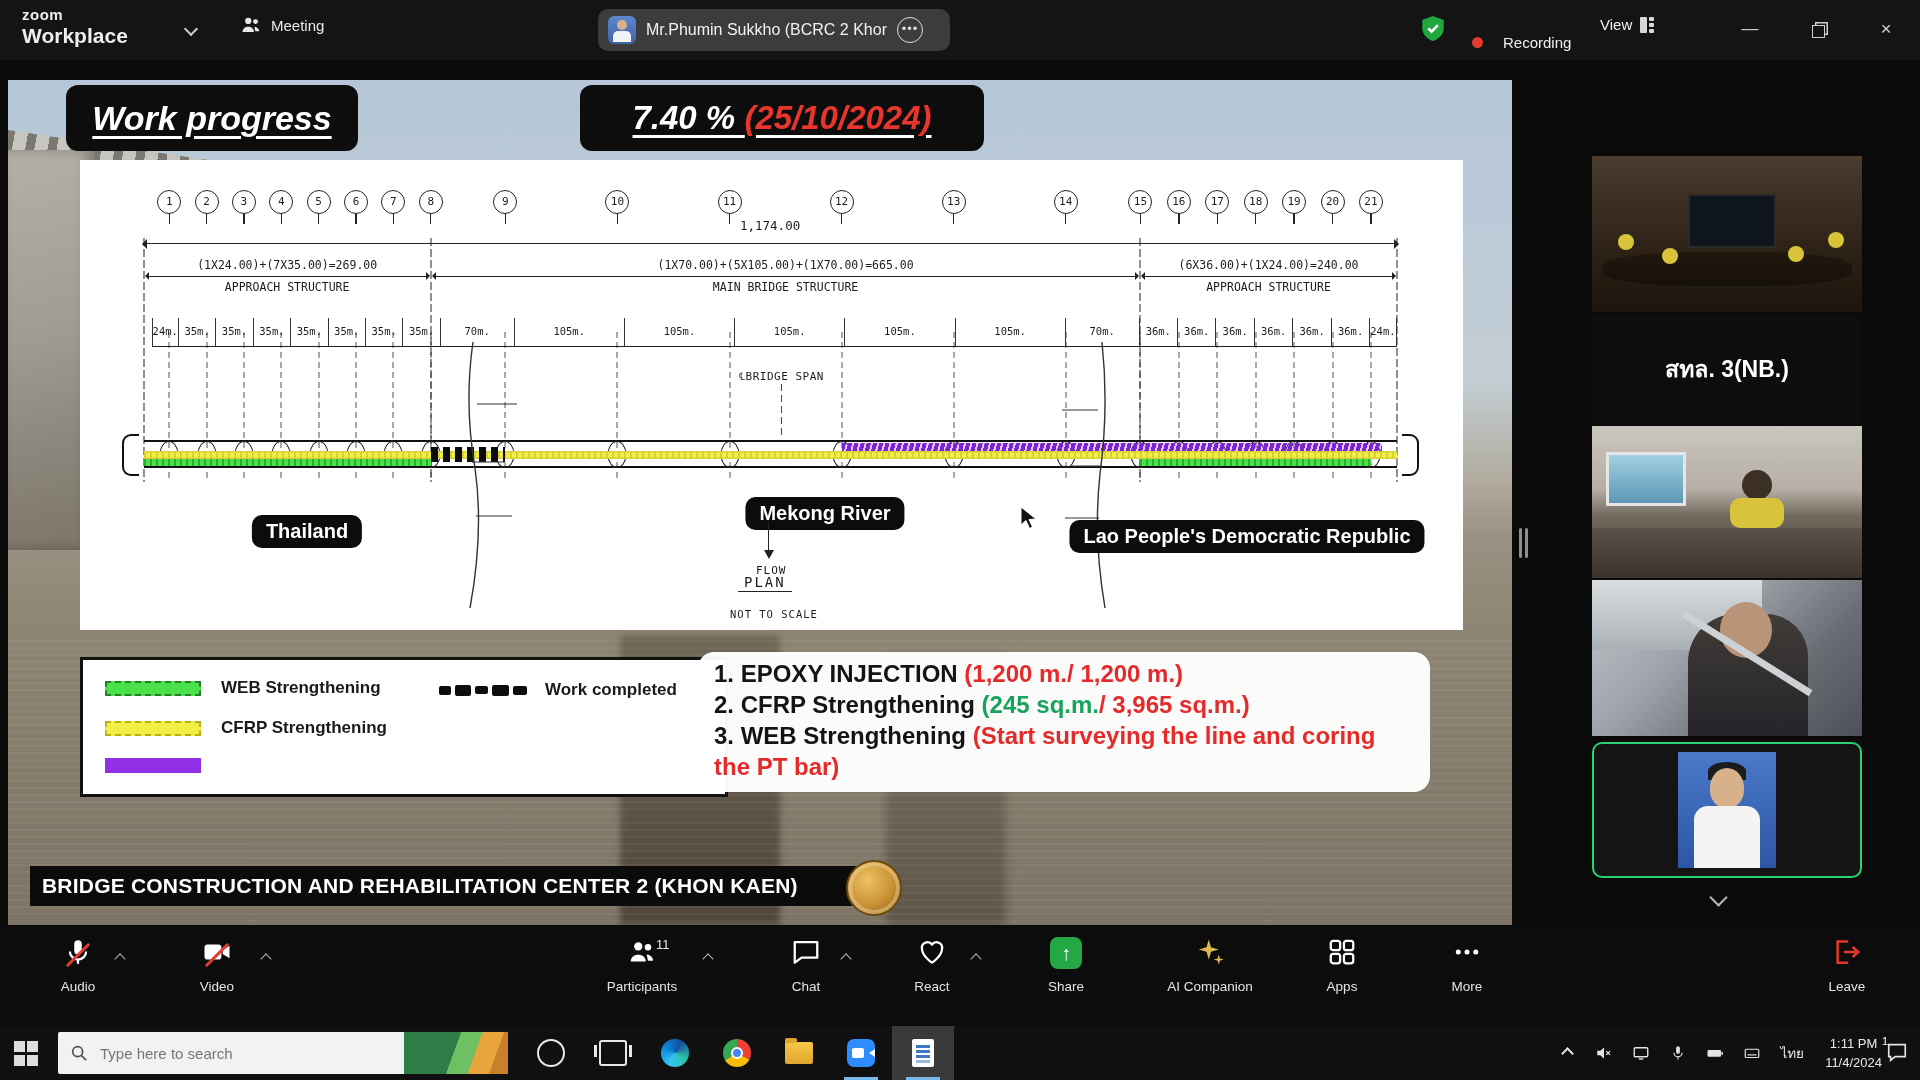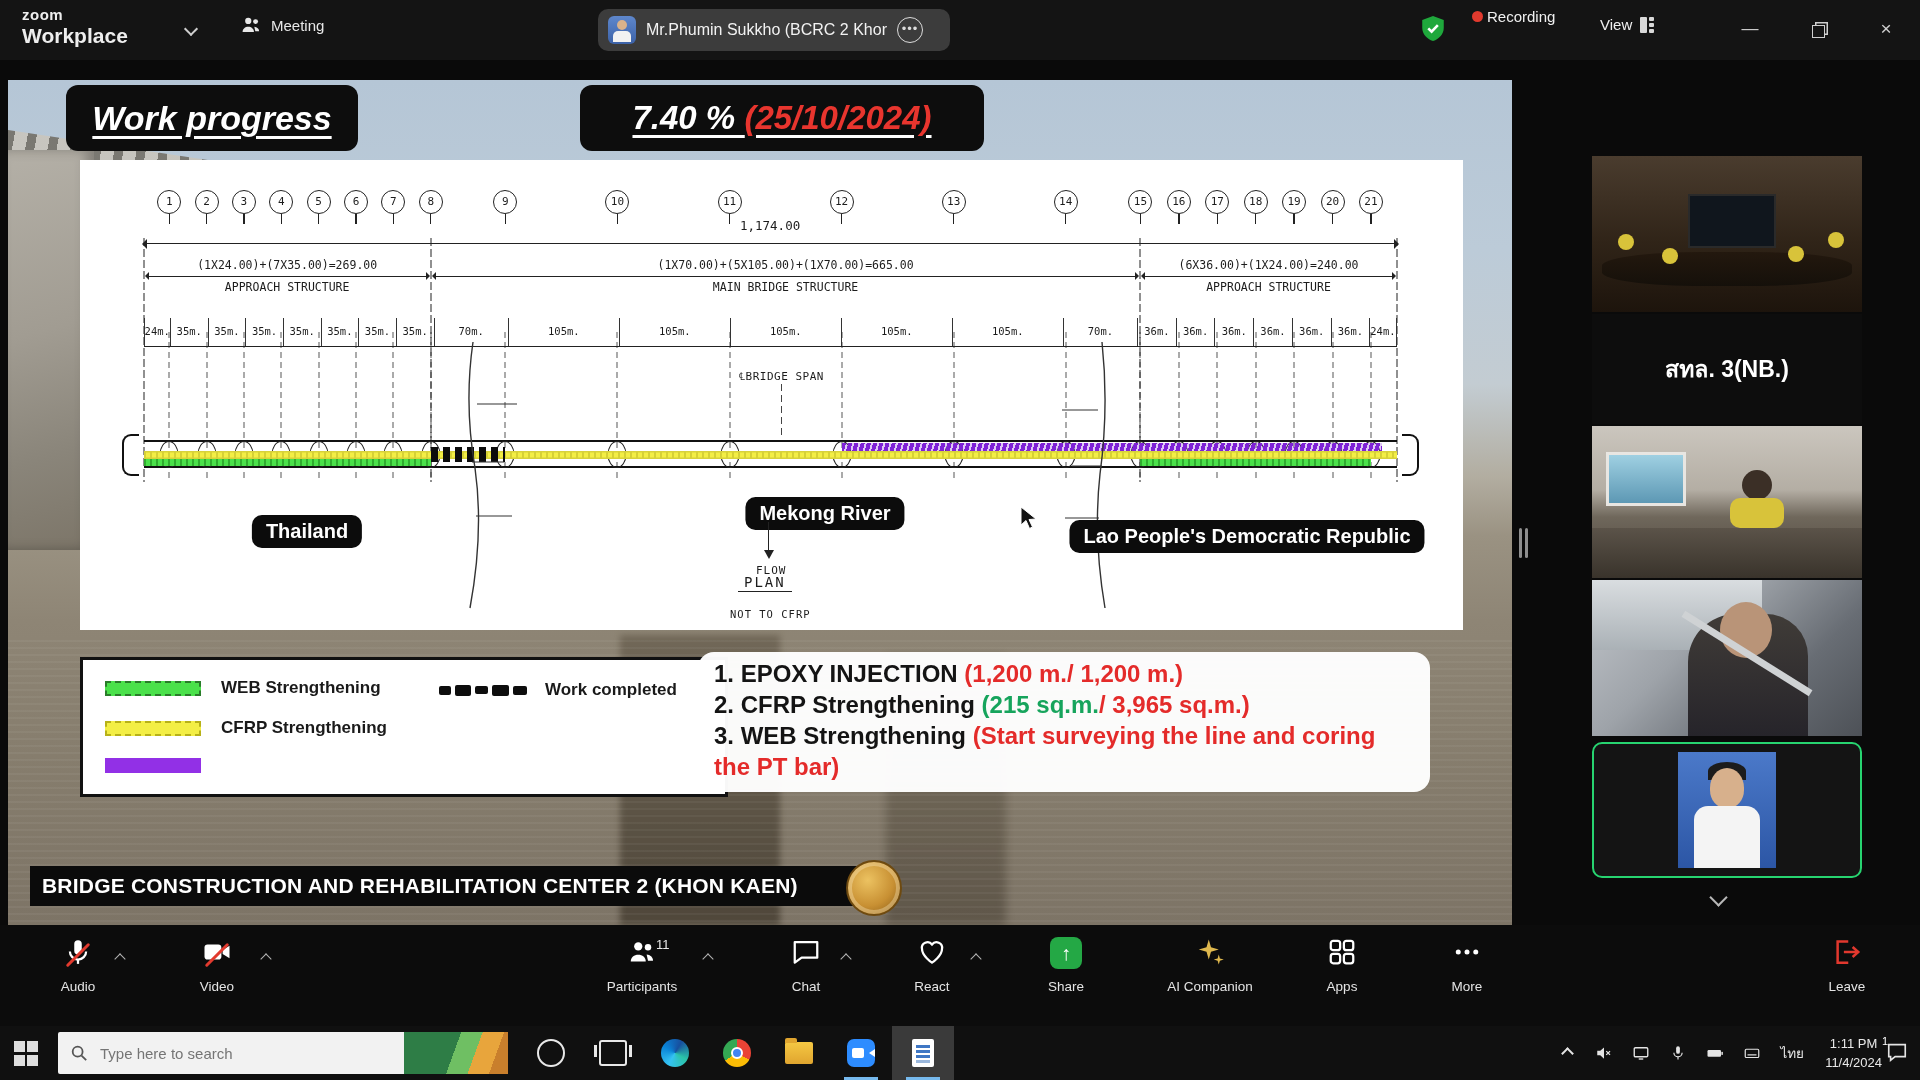--- a/index.html
+++ b/index.html
@@ -16,21 +16,21 @@
   .meeting-tab{position:absolute;left:240px;top:14px;display:flex;align-items:center;gap:9px;font-size:15px;color:#e8e8e8;}
   .meeting-tab svg{width:22px;height:22px;fill:#e8e8e8;}
   .active-tab{position:absolute;left:598px;top:9px;width:352px;height:42px;background:#3c3c3c;border-radius:10px;
               display:flex;align-items:center;padding:0 10px;gap:10px;box-sizing:border-box;}
   .tab-avatar{width:28px;height:28px;border-radius:6px;background:linear-gradient(180deg,#5e87cc,#3c62a8);position:relative;flex:none;}
   .tab-avatar::before{content:"";position:absolute;left:9px;top:4px;width:10px;height:10px;border-radius:50%;background:#d9b28b;}
   .tab-avatar::after{content:"";position:absolute;left:5px;top:15px;width:18px;height:11px;border-radius:5px 5px 0 0;background:#f2f2f2;}
   .tab-title{font-size:16px;color:#f2f2f2;white-space:nowrap;overflow:hidden;max-width:250px;}
   .tab-more{width:24px;height:24px;border:1.6px solid #dcdcdc;border-radius:50%;color:#dcdcdc;font-size:13px;line-height:22px;text-align:center;flex:none;letter-spacing:1px;}
   .sec-shield{position:absolute;left:1420px;top:15px;width:26px;height:28px;}
-  .rec-wrap{position:absolute;left:1472px;top:8px;display:flex;align-items:center;gap:4px;font-size:15px;color:#f0f0f0;}
+  .rec-wrap{position:absolute;left:1472px;top:34px;display:flex;align-items:center;gap:20px;font-size:15px;color:#f0f0f0;}
   .rec-dot{width:11px;height:11px;border-radius:50%;background:#e23a2e;}
   .view-btn{position:absolute;left:1600px;top:16px;display:flex;align-items:center;gap:8px;font-size:15px;color:#f0f0f0;}
   .view-grid{display:flex;gap:2px;}
   .view-grid .a{width:7px;height:16px;background:#d8d8d8;border-radius:1px;}
   .view-grid .b{display:flex;flex-direction:column;gap:2px;}
   .view-grid .b span{width:5px;height:4px;background:#d8d8d8;border-radius:1px;}
   .winbtn{position:absolute;top:14px;width:30px;height:30px;color:#cfcfcf;text-align:center;line-height:30px;font-size:17px;}
   .wb-min{left:1735px;}
   .wb-max{left:1803px;}
   .wb-max span{display:inline-block;width:11px;height:11px;border:1.5px solid #cfcfcf;position:relative;top:4px;background:#141414;box-shadow:3px -3px 0 -1.5px #141414,3px -3px 0 0 #cfcfcf;}
@@ -79,21 +79,21 @@
   .dim-total .line::before,.dim-total .line::after{content:"";position:absolute;top:-4px;border:5px solid transparent;}
   .dim-total .line::before{left:-2px;border-right-color:#222;border-left:0;}
   .dim-total .line::after{right:-2px;border-left-color:#222;border-right:0;}
   .dim{position:absolute;top:98px;height:44px;font-size:11.5px;white-space:nowrap;}
   .dim .f{position:absolute;left:0;right:0;top:0;text-align:center;}
   .dim .line{position:absolute;left:2px;right:2px;top:18px;height:1.1px;background:#222;}
   .dim .line::before,.dim .line::after{content:"";position:absolute;top:-4px;border:4.5px solid transparent;}
   .dim .line::before{left:-1px;border-right-color:#222;border-left:0;}
   .dim .line::after{right:-1px;border-left-color:#222;border-right:0;}
   .dim .n{position:absolute;left:0;right:0;top:22px;text-align:center;}
-  .spans-row{position:absolute;left:0;right:0;top:158px;height:28px;display:flex;border-bottom:1.1px solid #222;}
+  .spans-row{position:absolute;left:8px;right:0;top:158px;height:28px;display:flex;border-bottom:1.1px solid #222;}
   .span-cell{position:relative;border-left:1px solid #333;font-size:10.5px;text-align:center;
     white-space:nowrap;overflow:visible;line-height:26px;}
   .span-cell:last-child{border-right:1px solid #333;}
   .clspan{position:absolute;top:208px;left:47.5%;font-size:11px;letter-spacing:.5px;}
   .clspan::after{content:"";position:absolute;left:50%;top:16px;width:1px;height:52px;
     background:repeating-linear-gradient(180deg,#444 0 7px,transparent 7px 11px);}
   
   .deck{position:absolute;left:0;right:0;top:280px;height:28px;}
   .deck .top,.deck .bot{position:absolute;left:0;right:0;height:2.2px;background:#111;}
   .deck .top{top:0;}  .deck .bot{bottom:0;}
@@ -502,21 +502,21 @@
         <path d="M1018,250 h-36 M1022,306 h-30 M1019,358 h-34" stroke="#333" stroke-width="1.2"></path>
       </svg>
 
       <div class="country" style="left:227px;top:355px;">Thailand</div>
       <div class="country" style="left:745px;top:337px;">Mekong River</div>
       <div class="country" style="left:1167px;top:360px;">Lao People's Democratic Republic</div>
 
       <div class="flow-arrow"></div>
       <div class="flow">FLOW</div>
       <div class="plan">PLAN</div>
-      <div class="nts">NOT TO CFRP</div>
+      <div class="nts">NOT TO SCALE</div>
 
       <svg class="cursor" viewBox="0 0 18 24">
         <path d="M1,1 L1,19 L6,14.5 L9.5,22.5 L12.5,21 L9,13.5 L16,13 Z" fill="#111" stroke="#fff" stroke-width="1"></path>
       </svg>
     </div>
 
     <div class="legend">
       <div class="leg-row" style="top:18px;">
         <span class="leg-sw sw-green"></span>
         <span>WEB Strengthening</span>
@@ -535,21 +535,21 @@
         <span class="leg-sw sw-yellow"></span>
         <span>CFRP Strengthening</span>
       </div>
       <div class="leg-row" style="top:98px;">
         <span class="leg-sw sw-purple"></span>
       </div>
     </div>
 
     <div class="status" id="statuslist">
         <div class=""><span>1. EPOXY INJECTION </span><span class="red">(1,200 m./ 1,200 m.)</span></div>
-        <div class=""><span>2. CFRP Strengthening </span><span class="green">(215 sq.m.</span><span class="red">/ 3,965 sq.m.)</span></div>
+        <div class=""><span>2. CFRP Strengthening </span><span class="green">(245 sq.m.</span><span class="red">/ 3,965 sq.m.)</span></div>
         <div class=""><span>3. WEB Strengthening </span><span class="red">(Start surveying the line and coring the PT bar)</span></div>
       </div>
 
     <div class="banner">BRIDGE CONSTRUCTION AND REHABILITATION CENTER 2 (KHON KAEN)</div>
     <div class="seal"></div>
   </section>
 
   <div class="divider">
       <span></span>
       <span></span>

